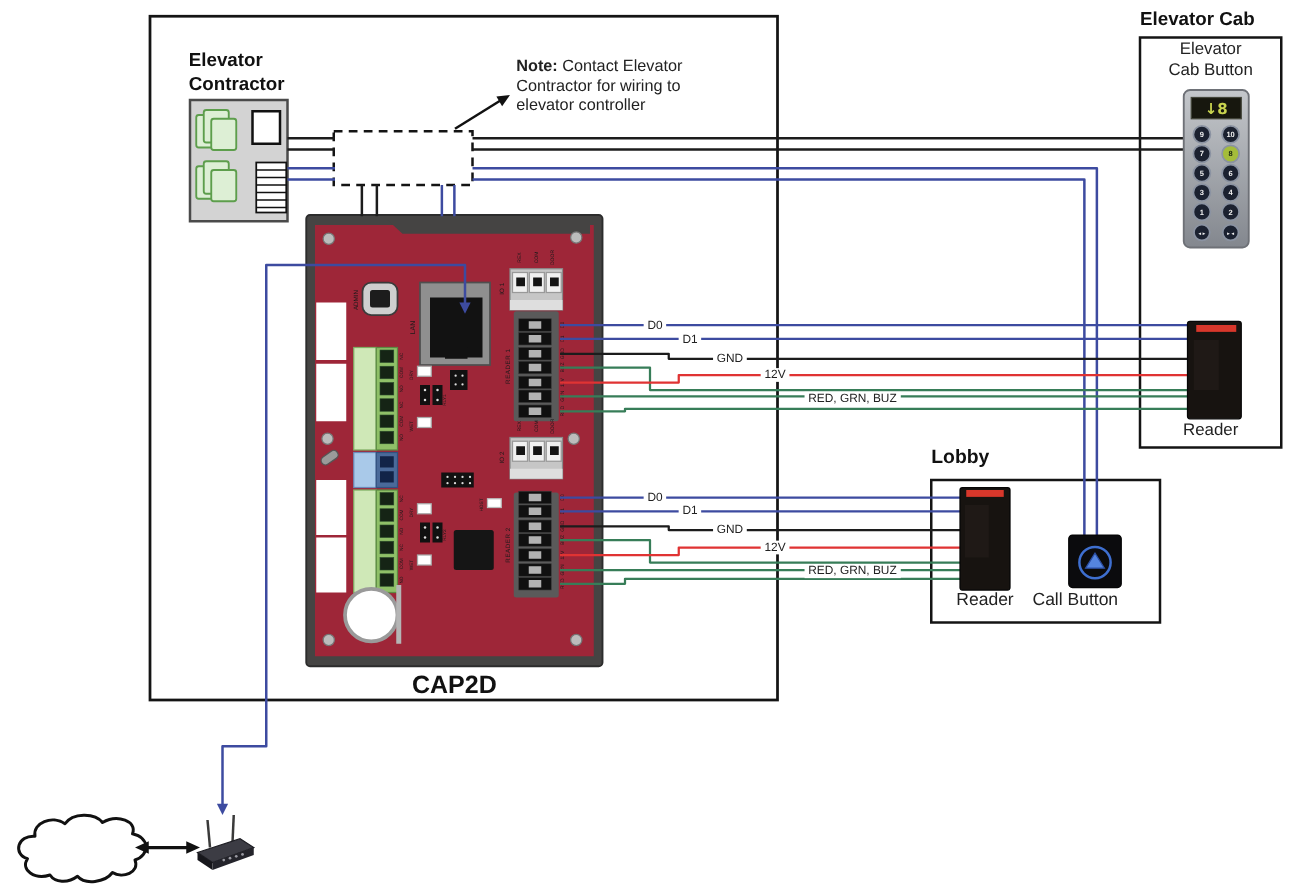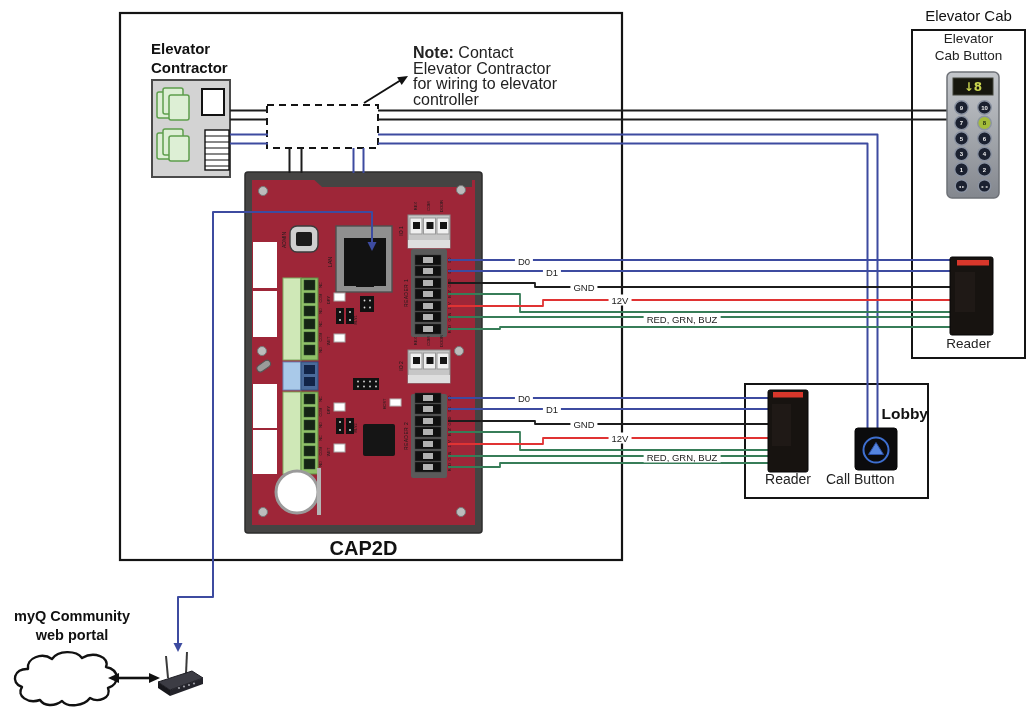--- a/index.html
+++ b/index.html
@@ -2,25 +2,25 @@
 <html><head>
 <meta charset="utf-8">
 <style>
   html,body{margin:0;padding:0;background:#fff;}
   .stage{position:relative;width:1035px;height:710px;background:#fff;
          font-family:"Liberation Sans",sans-serif;overflow:hidden;}
   .stage svg{position:absolute;left:0;top:0;}
   .lbl{position:absolute;color:#111;}
   .b{font-weight:bold;}
   .ctrl-lbl{left:151px;top:39px;font-size:15px;line-height:19px;font-weight:bold;}
-  .note-lbl{left:413px;top:45px;width:152px;font-size:16px;line-height:15.5px;color:#222;}
-  .cab-title{left:912px;top:7px;width:113px;font-size:15px;font-weight:normal;text-align:center;}
+  .note-lbl{left:413px;top:45px;width:152px;font-size:13px;line-height:15.5px;color:#222;}
+  .cab-title{left:912px;top:7px;width:113px;font-size:15px;font-weight:bold;text-align:left;}
   .cab-panel-lbl{left:912px;top:31px;width:113px;font-size:13.5px;line-height:16.5px;text-align:center;color:#222;}
   .cab-reader-lbl{left:912px;top:336px;width:113px;font-size:13.5px;text-align:center;color:#222;}
-  .lobby-title{left:745px;top:357px;width:183px;font-size:15.5px;font-weight:bold;text-align:right;margin-top:48px;}
+  .lobby-title{left:745px;top:357px;width:183px;font-size:15.5px;font-weight:bold;text-align:left;}
   .lobby-reader-lbl{left:748px;top:471px;width:80px;font-size:14px;text-align:center;color:#222;}
   .call-btn-lbl{left:826px;top:471px;width:100px;font-size:14px;color:#222;}
   .cap2d-lbl{left:245px;top:537px;width:237px;font-size:20px;font-weight:bold;text-align:center;}
   .portal-lbl{left:2px;top:607px;width:140px;font-size:14.5px;line-height:19px;font-weight:bold;text-align:center;}
   .wire-label{position:absolute;transform:translate(-50%,-50%);background:#fff;
               padding:0 3px;font-size:9.5px;line-height:11px;color:#222;white-space:nowrap;}
 </style>
 </head>
 <body>
 
@@ -433,24 +433,20 @@
 </div>
 
 <div class="lbl cab-reader-lbl">Reader</div>
 
 <div class="lbl lobby-title">Lobby</div>
 <div class="lbl lobby-reader-lbl">Reader</div>
 <div class="lbl call-btn-lbl">Call Button</div>
 
 <div class="lbl cap2d-lbl">CAP2D</div>
 
-<div class="lbl portal-lbl">
-  <div>myQ Community</div>
-  <div>web portal</div>
-</div>
 
 <div class="wire-label" style="left:524px;top:261px;">D0</div>
 <div class="wire-label" style="left:552px;top:272px;">D1</div>
 <div class="wire-label" style="left:584px;top:287px;">GND</div>
 <div class="wire-label" style="left:620px;top:300px;">12V</div>
 <div class="wire-label" style="left:682px;top:319px;">RED, GRN, BUZ</div>
 
 <div class="wire-label" style="left:524px;top:398px;">D0</div>
 <div class="wire-label" style="left:552px;top:409px;">D1</div>
 <div class="wire-label" style="left:584px;top:424px;">GND</div>

